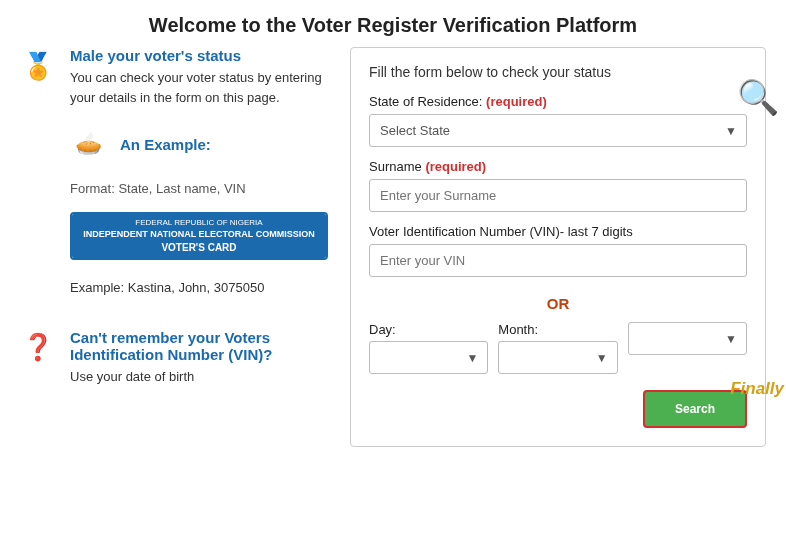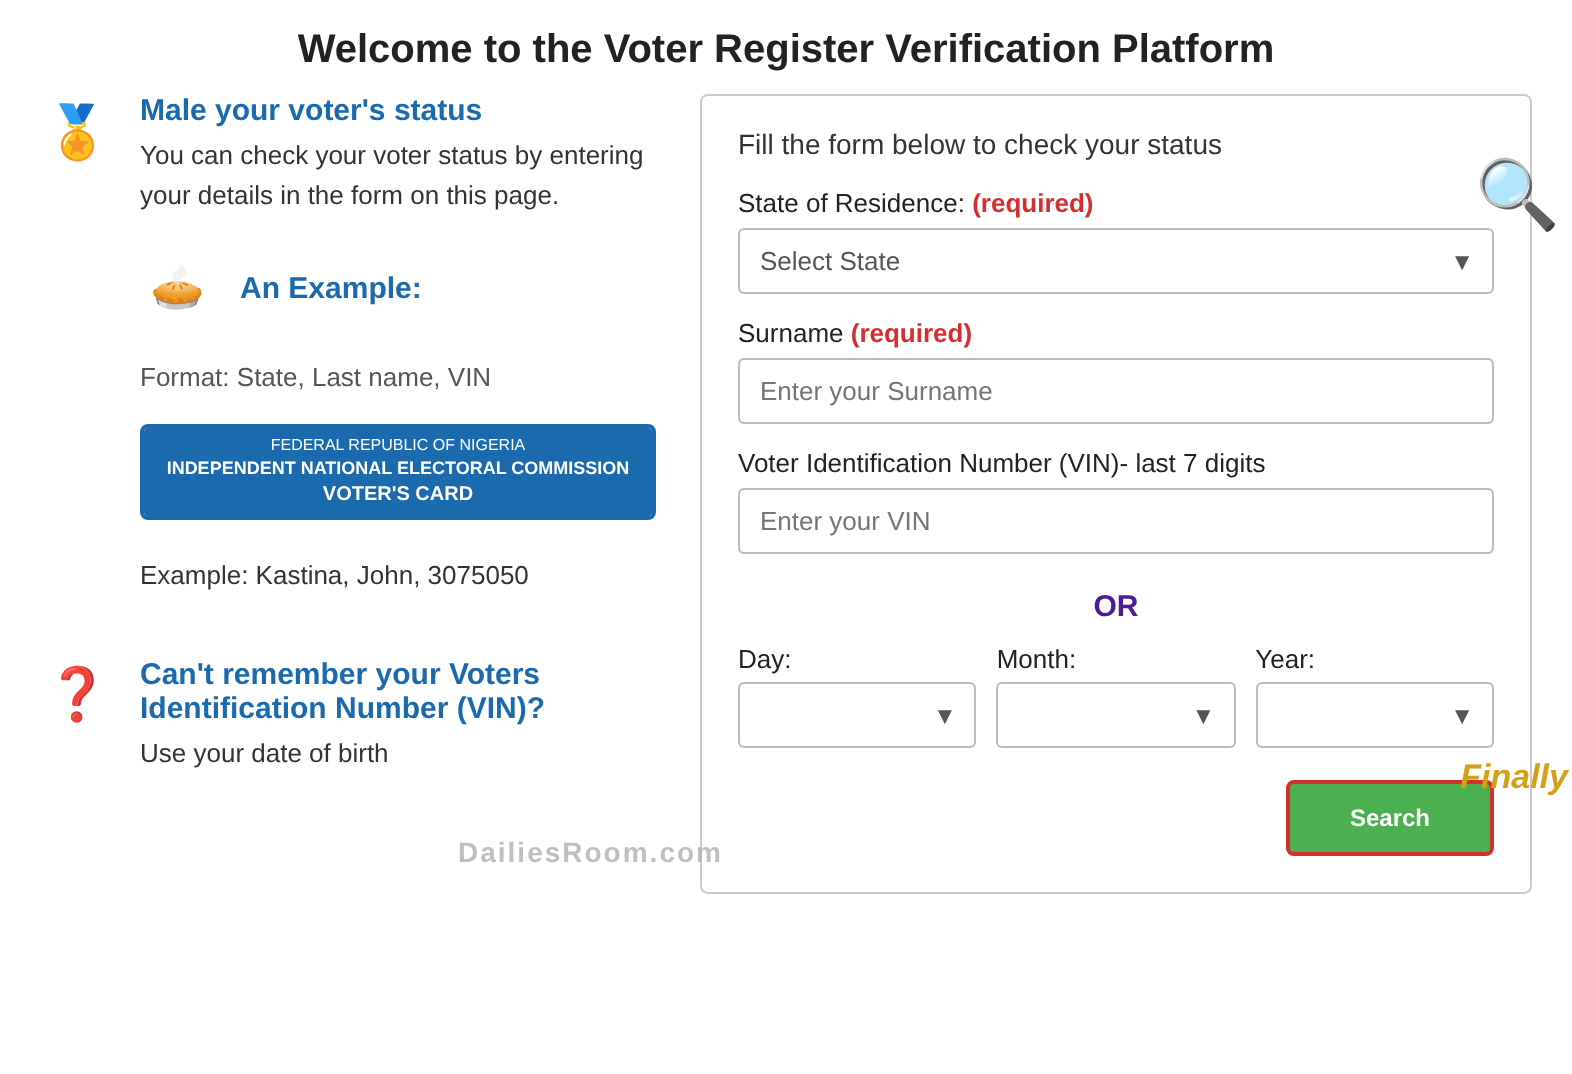--- a/index.html
+++ b/index.html
@@ -231,21 +231,21 @@
       right: 10px;
       top: 50%;
       transform: translateY(-50%);
       pointer-events: none;
       color: #555;
       font-size: 12px;
     }
 
     .or-label {
       text-align: center;
-      color: #4c1d95;
+      color: #c2410c;
       font-size: 15px;
       font-weight: bold;
       margin: 6px 0 10px;
     }
 
     .date-row {
       display: flex;
       gap: 10px;
       margin-bottom: 16px;
     }
@@ -394,33 +394,31 @@
       <div class="date-group">
         <label>Month:</label>
         <div class="select-wrapper">
           <select>
             <option value=""></option>
           </select>
           <span class="select-arrow">▼</span>
         </div>
       </div>
       <div class="date-group">
-        <label>Year:</label>
         <div class="select-wrapper">
           <select>
             <option value=""></option>
           </select>
           <span class="select-arrow">▼</span>
         </div>
       </div>
     </div>
 
     <div style="display:flex; justify-content:flex-end; align-items:center; position:relative;">
 
-      <span class="watermark" style="position:absolute; left:-140px; bottom:-6px; font-size:14px;">DailiesRoom.com</span>
       <button class="search-btn">Search</button>
     </div>
 
   </div>
 
   <div class="magnifier-icon" style="position:absolute; right:6px; top:30px; color:#00838f; font-size:34px;">🔍</div>
 
   <div style="position:absolute; right:2px; bottom:68px; color:#d4a017; font-size:17px; font-weight:bold; font-style:italic;">Finally</div>
 
 </div>

